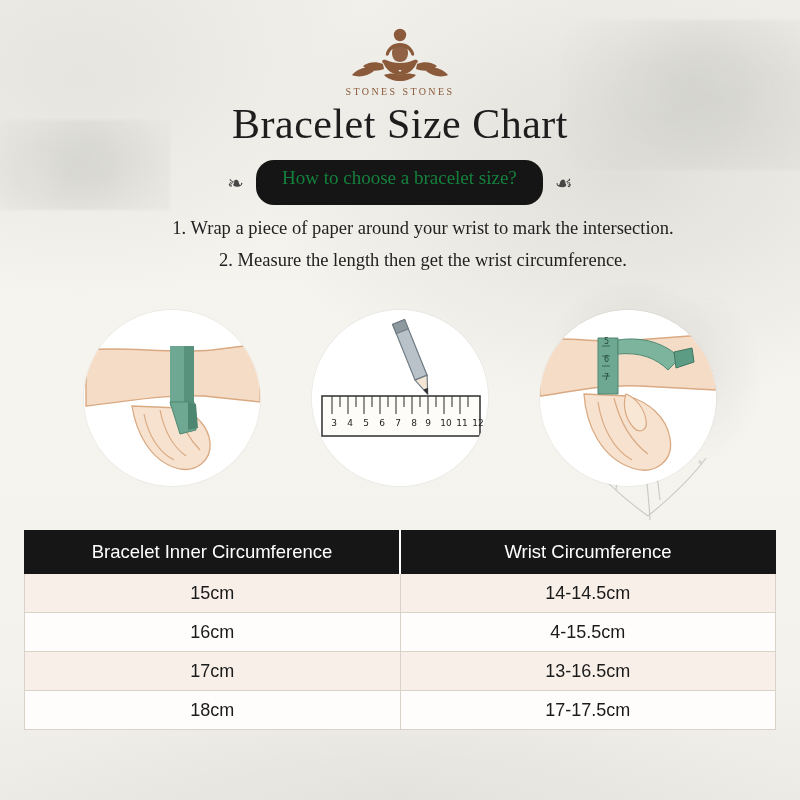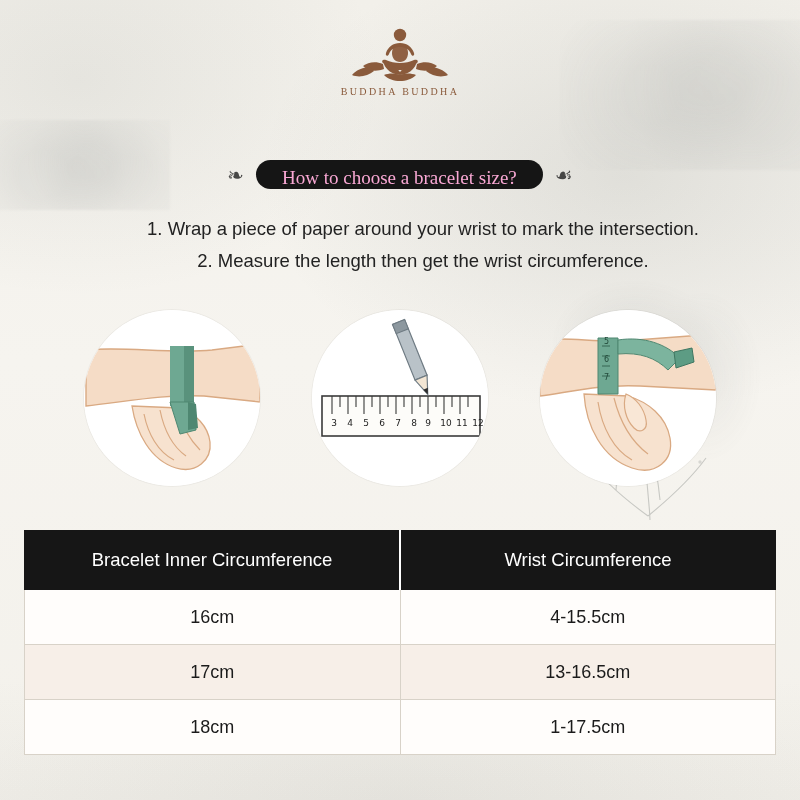--- a/index.html
+++ b/index.html
@@ -99,44 +99,44 @@
     top: 160px;
     left: 0;
     width: 800px;
     display: flex;
     align-items: center;
     justify-content: center;
     gap: 12px;
   }
   .pill {
     background: #151515;
-    color: #f9a8d4;
+    color: #15803d;
     font-family: "Liberation Serif", serif;
     font-size: 19px;
-    padding: 7px 26px 0;
+    padding: 7px 26px 16px;
     border-radius: 18px;
     white-space: nowrap;
   }
   .flourish {
     font-family: "DejaVu Sans", sans-serif;
     font-size: 20px;
     color: #2a2a2a;
     opacity: .85;
     line-height: 1;
   }
 
   .steps {
     position: absolute;
     top: 213px;
     left: 0;
     width: 800px;
     text-align: center;
   }
   .step {
-    font-family: Liberation Sans, sans-serif;
+    font-family: Liberation Serif, serif;
     font-size: 18.5px;
     color: #222;
     line-height: 1.72;
     padding-left: 46px;
   }
 
   
   .circles {
     position: absolute;
     top: 310px;
@@ -165,21 +165,21 @@
     border-collapse: collapse;
     table-layout: fixed;
   }
   .table th, .table td {
     border: 1px solid #d8d2c8;
     text-align: center;
     height: 38px;
     font-size: 18px;
     color: #1b1b1b;
     font-weight: 400;
-    padding: 8px;
+    padding: 0;
   }
   .table thead th {
     background: #161616;
     color: #ffffff;
     height: 42px;
     font-size: 18.5px;
     border-color: #161616;
   }
   .table thead th.divider-cell {
     border-left: 2px solid #ffffff;
@@ -236,23 +236,24 @@
 
         <path d="M59 50 c-4 -5 -10 -8 -16 -8 c2 6 8 10 16 11 z"></path>
         <path d="M59 50 c4 -5 10 -8 16 -8 c-2 6 -8 10 -16 11 z"></path>
         <path d="M42 42 c-7 -3 -15 -2 -20 2 c5 5 13 6 21 3 z"></path>
         <path d="M76 42 c7 -3 15 -2 20 2 c-5 5 -13 6 -21 3 z"></path>
         <path d="M30 45 c-8 0 -15 3 -19 8 c7 3 16 1 22 -4 z"></path>
         <path d="M88 45 c8 0 15 3 19 8 c-7 3 -16 1 -22 -4 z"></path>
         <path d="M59 53 c-5 -2 -11 -2 -16 0 c4 4 10 6 16 6 c6 0 12 -2 16 -6 c-5 -2 -11 -2 -16 0 z"></path>
       </g>
     </svg>
-    <div class="logo-text">BUDDHA BUDDHA</div>
+    <div class="logo-text">STONES STONES</div>
   </div>
 
+  <div class="title">Bracelet Size Chart</div>
 
   <div class="subtitle-row">
     <span class="flourish">❧</span>
     <span class="pill">How to choose a bracelet size?</span>
     <span class="flourish">☙</span>
   </div>
 
   <div class="steps">
     <div class="step">1. Wrap a piece of paper around your wrist to mark the intersection.</div>
     <div class="step">2. Measure the length then get the wrist circumference.</div>
@@ -359,28 +360,32 @@
   </div>
 
   <table class="table">
     <thead>
       <tr>
         <th>Bracelet Inner Circumference</th>
         <th class="divider-cell">Wrist Circumference</th>
       </tr>
     </thead>
     <tbody>
+      <tr class="odd">
+        <td>15cm</td>
+        <td>14-14.5cm</td>
+      </tr>
       <tr class="even">
         <td>16cm</td>
         <td>4-15.5cm</td>
       </tr>
       <tr class="odd">
         <td>17cm</td>
         <td>13-16.5cm</td>
       </tr>
       <tr class="even">
         <td>18cm</td>
-        <td>1-17.5cm</td>
+        <td>17-17.5cm</td>
       </tr>
     </tbody>
   </table>
 
 </div>
 
 </body></html>

